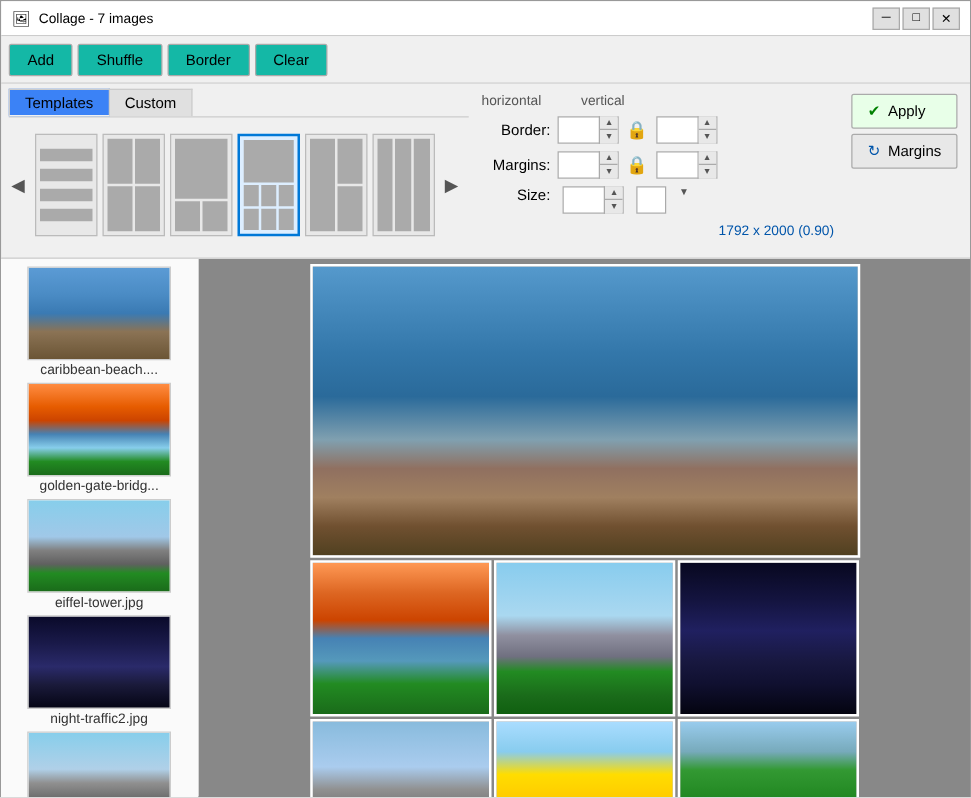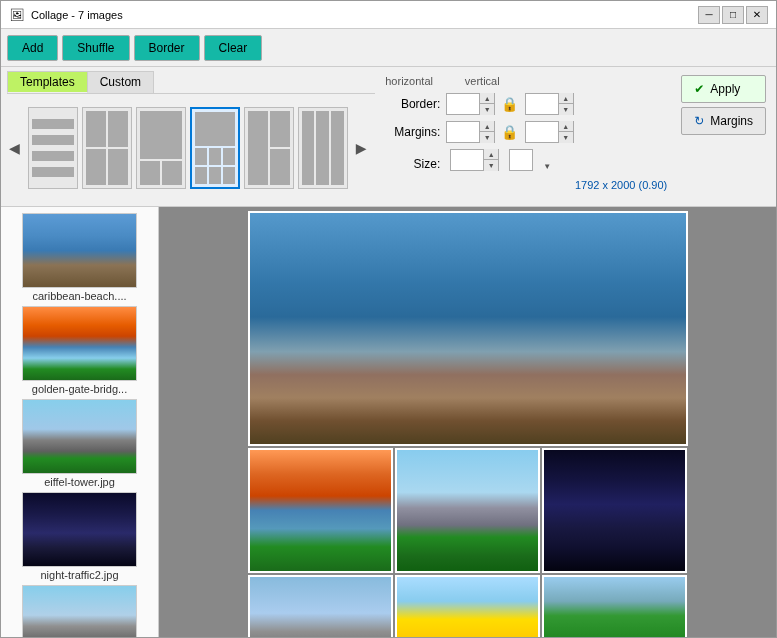--- a/index.html
+++ b/index.html
@@ -95,21 +95,21 @@
     .tab {
       padding: 3px 12px;
       border: 1px solid #ccc;
       background: #e0e0e0;
       cursor: pointer;
       font-size: 12px;
       margin-right: -1px;
       border-bottom: none;
     }
     .tab.active {
-      background: #bef264;
+      background: #3b82f6;
       border-bottom: 1px solid #f0f0f0;
       z-index: 1;
     }
     .templates-grid {
       display: flex;
       gap: 4px;
       align-items: center;
       padding: 4px;
       overflow-x: auto;
       height: 100px;
@@ -300,21 +300,21 @@
       height: 100%;
       display: flex;
       flex-direction: column;
       gap: 2px;
       padding: 3px;
     }
     .t-row { display: flex; gap: 2px; flex: 1; }
     .t-cell { background: #aaa; flex: 1; }
     .size-color-row {
       display: flex;
-      align-items: flex-end;
+      align-items: flex-start;
       gap: 10px;
     }
     .color-swatch {
       width: 24px;
       height: 22px;
       border: 1px solid #aaa;
       background: #fff;
       cursor: pointer;
     }
     .color-arrow {

